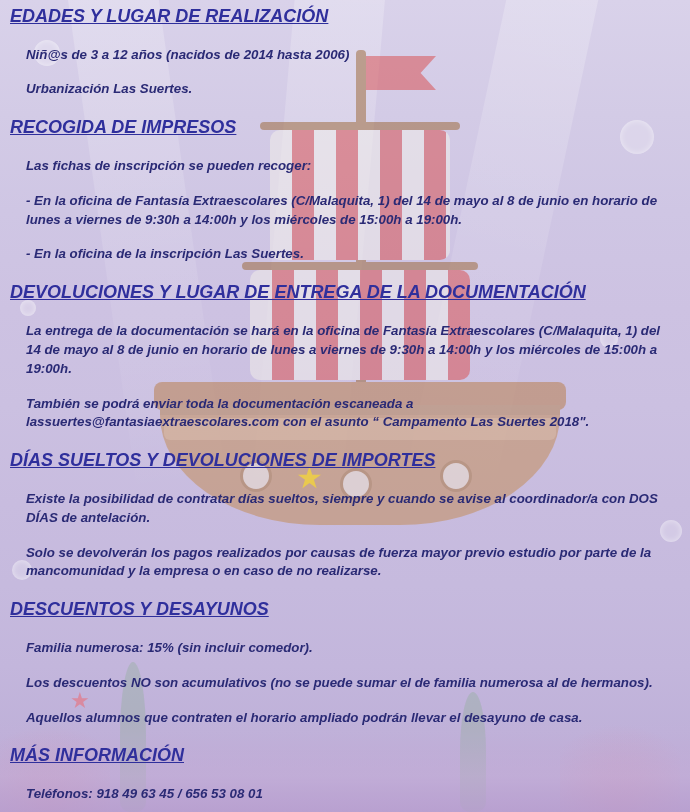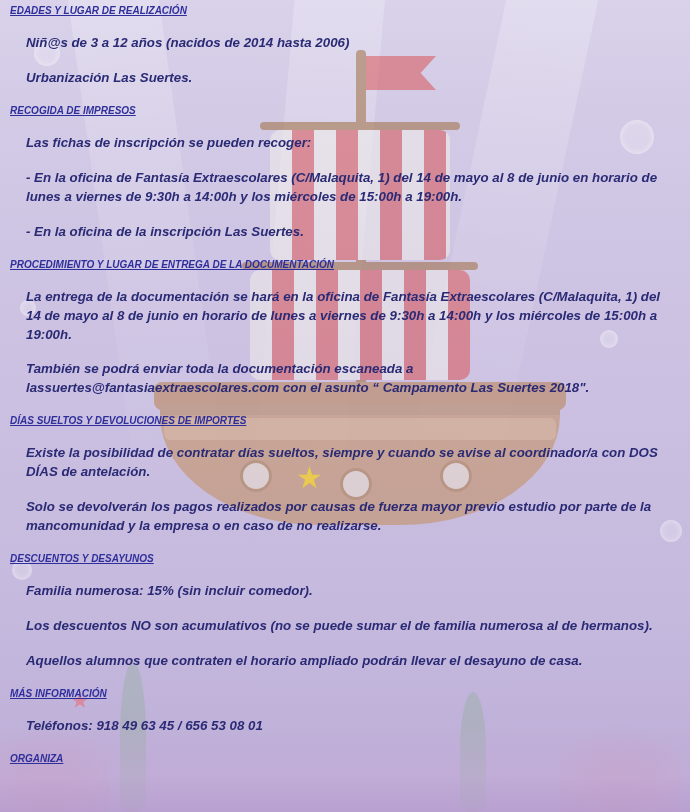--- a/index.html
+++ b/index.html
@@ -163,21 +163,21 @@
     font-style: italic;
     font-weight: bold;
     font-size: 13.3px;
     line-height: 1.42;
   }
   .heading {
     color: #2f2f9c;
     text-decoration: underline;
     font-style: italic;
     font-weight: bold;
-    font-size: 10px;
+    font-size: 18px;
     margin: 0;
   }
   .para {
     margin: 16px;
     color: #2a2a75;
   }
   .block { margin-bottom: 13px; }
   .block.tight { margin-bottom: 11px; }
 </style>
 </head>
@@ -231,21 +231,21 @@
     </div>
 
     <div class="block">
       <div class="heading">RECOGIDA DE IMPRESOS</div>
       <p class="para">Las fichas de inscripción se pueden recoger:</p>
       <p class="para">- En la oficina de Fantasía Extraescolares (C/Malaquita, 1) del 14 de mayo al 8 de junio en horario de lunes a viernes de 9:30h a 14:00h y los miércoles de 15:00h a 19:00h.</p>
       <p class="para">- En la oficina de la inscripción Las Suertes.</p>
     </div>
 
     <div class="block">
-      <div class="heading">PROCEDIMIENTO Y LUGAR DE ENTREGA DE LA DOCUMENTACIÓN</div>
+      <div class="heading">DEVOLUCIONES Y LUGAR DE ENTREGA DE LA DOCUMENTACIÓN</div>
       <p class="para">La entrega de la documentación se hará en la oficina de Fantasía Extraescolares (C/Malaquita, 1) del 14 de mayo al 8 de junio en horario de lunes a viernes de 9:30h a 14:00h y los miércoles de 15:00h a 19:00h.</p>
       <p class="para">También se podrá enviar toda la documentación escaneada a lassuertes@fantasiaextraescolares.com con el asunto “ Campamento Las Suertes 2018".</p>
     </div>
 
     <div class="block">
       <div class="heading">DÍAS SUELTOS Y DEVOLUCIONES DE IMPORTES</div>
       <p class="para">Existe la posibilidad de contratar días sueltos, siempre y cuando se avise al coordinador/a con DOS DÍAS de antelación.</p>
       <p class="para">Solo se devolverán los pagos realizados por causas de fuerza mayor previo estudio por parte de la mancomunidad y la empresa o en caso de no realizarse.</p>
     </div>
 

